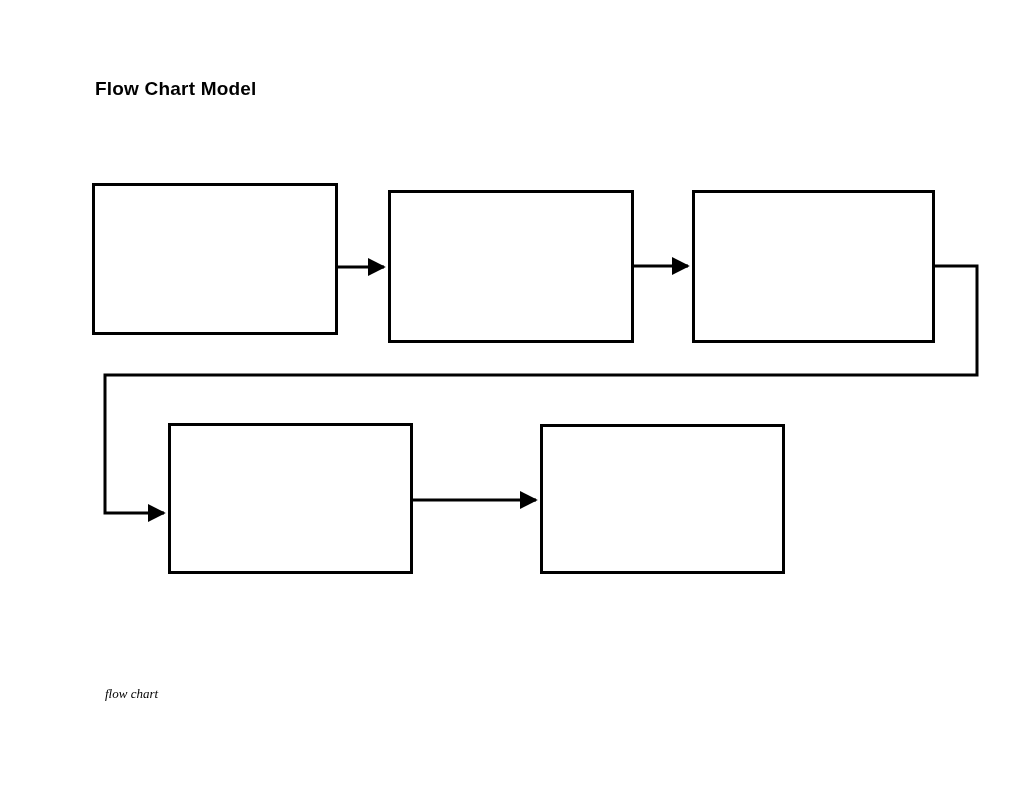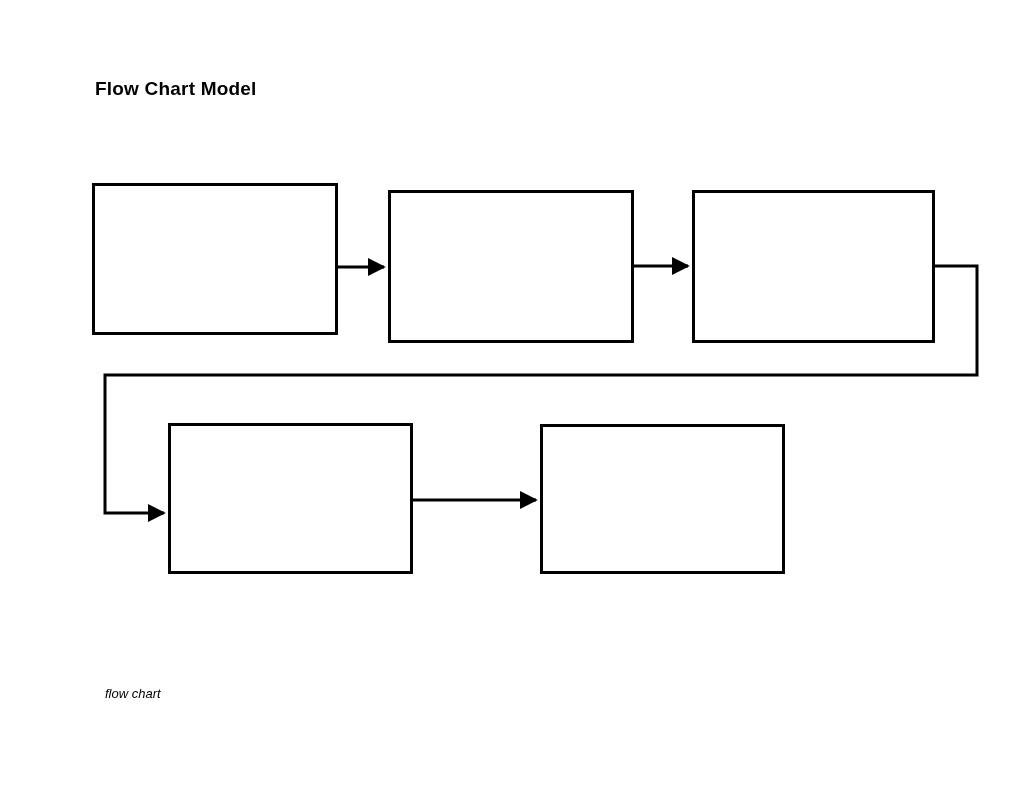--- a/index.html
+++ b/index.html
@@ -43,20 +43,21 @@
     height: 791px;
     pointer-events: none;
   }
   .caption {
     position: absolute;
     left: 105px;
     top: 686px;
     font-size: 13px;
     font-style: italic;
     color: #000000;
+    font-family: Liberation Serif, serif;
   }
 </style>
 </head>
 <body>
 
 <div class="page">
 
   <div class="page-title">Flow Chart Model</div>
 
   <svg class="connector-layer" width="1024" height="791" viewBox="0 0 1024 791" xmlns="http://www.w3.org/2000/svg">

